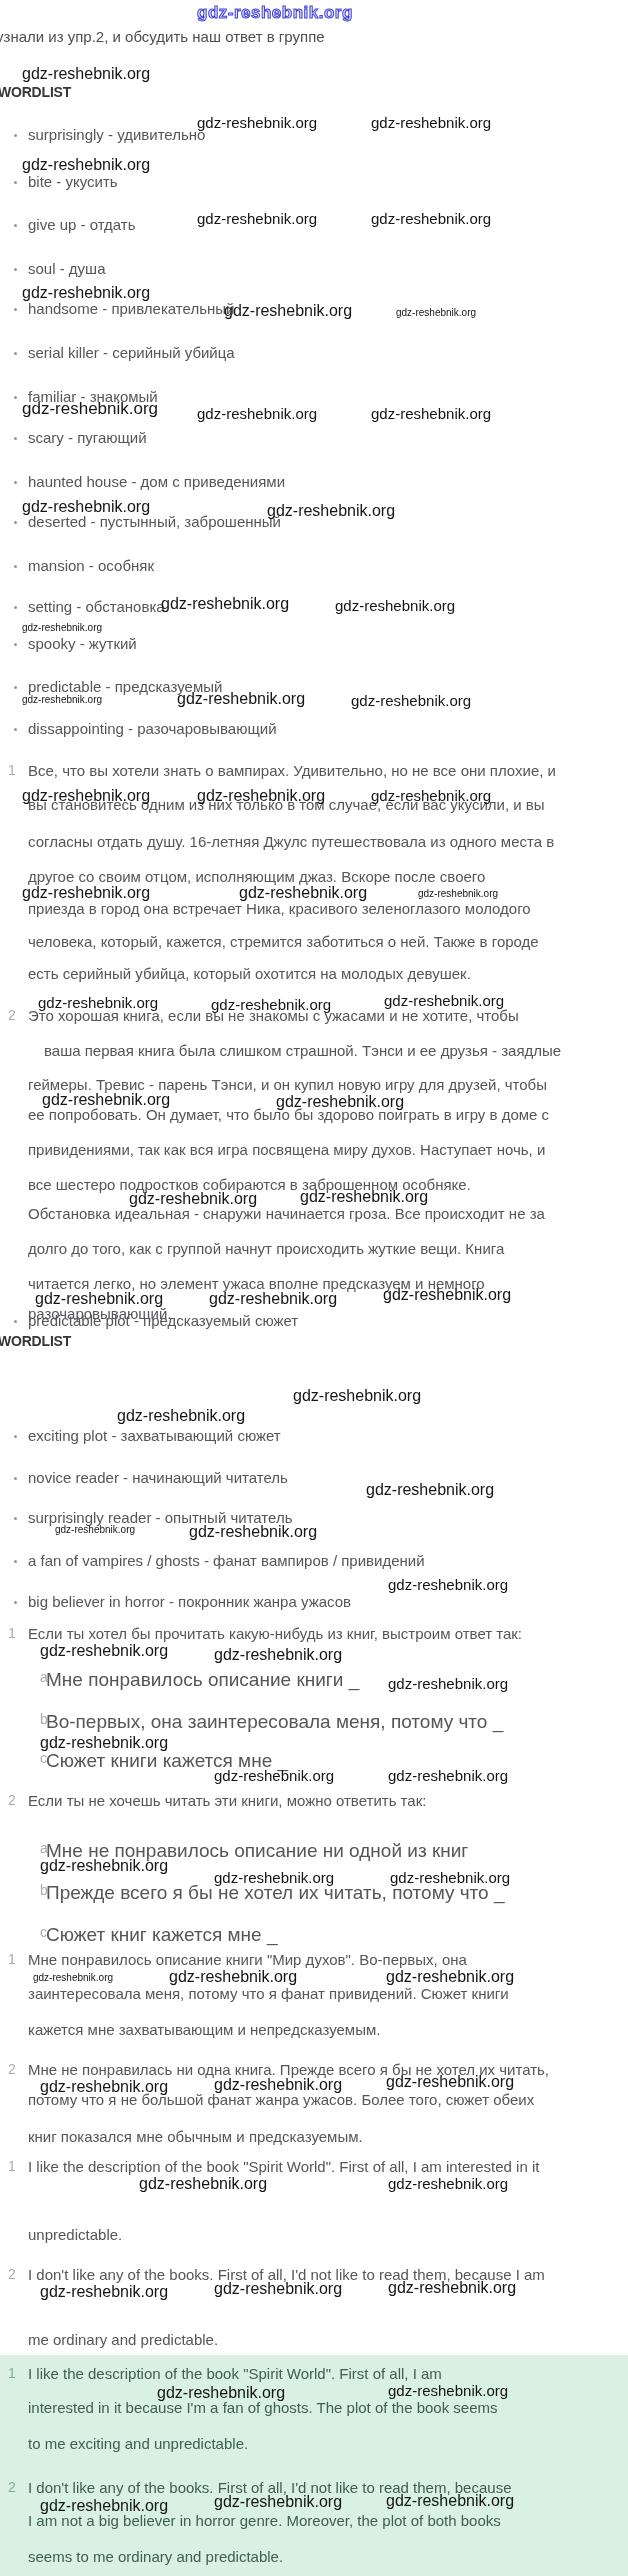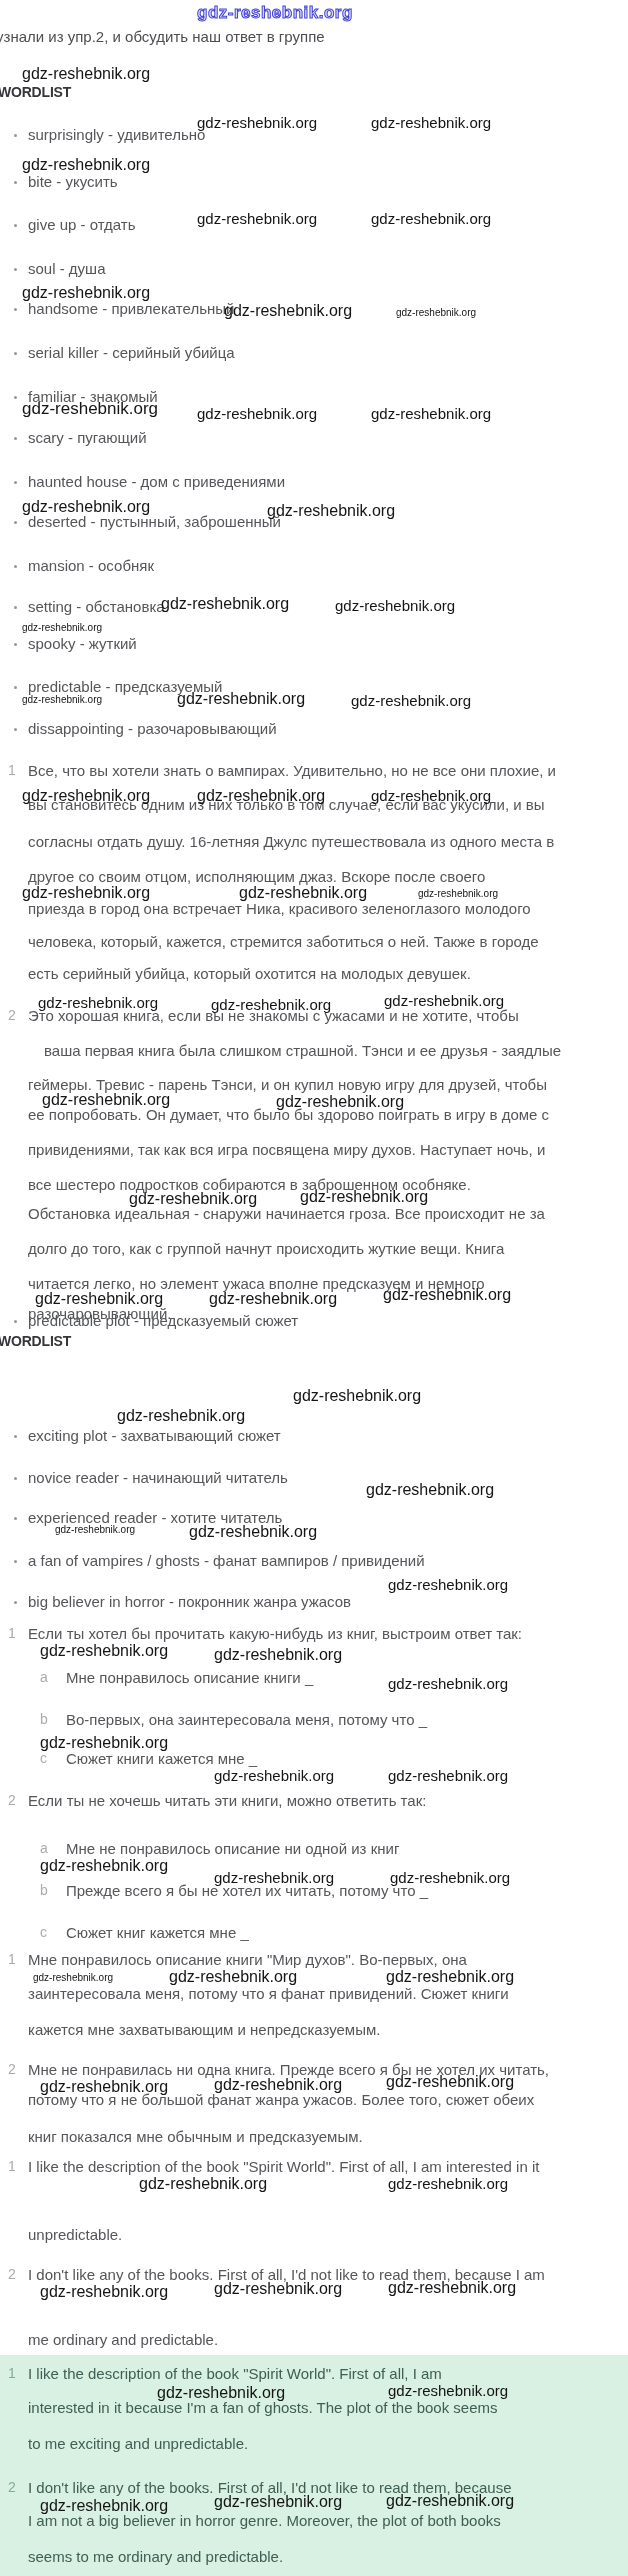--- a/index.html
+++ b/index.html
@@ -4,21 +4,21 @@
 <style>
   html,body{margin:0;padding:0;background:#ffffff;}
   .page{
     position:relative;width:629px;height:2576px;background:#ffffff;
     font-family:"Liberation Sans",sans-serif;color:#55565a;overflow:hidden;
   }
   .line{position:absolute;font-size:15px;line-height:18px;white-space:nowrap;color:#55565a;}
   .heading{position:absolute;font-size:14px;font-weight:bold;color:#36363a;letter-spacing:-0.2px;white-space:nowrap;}
   .num{position:absolute;left:8px;font-size:14px;color:#ababaf;white-space:nowrap;}
   .letter{position:absolute;left:40px;font-size:14px;color:#ababaf;white-space:nowrap;}
-  .opt{position:absolute;left:66px;font-size:15px;white-space:nowrap;color:#55565a;}
+  .opt{position:absolute;left:46px;font-size:19px;white-space:nowrap;color:#55565a;}
   .wl-item{position:absolute;left:14px;font-size:15px;white-space:nowrap;color:#55565a;}
   .wl-item .dot{display:inline-block;width:3px;height:3px;border-radius:50%;background:#97979b;vertical-align:3px;margin-right:11px;}
   .wm{position:absolute;color:#151515;white-space:nowrap;line-height:1;}
   .wm-blue{
     position:absolute;left:197px;top:3px;font-size:17px;font-weight:bold;white-space:nowrap;
     color:#d9d9f6;-webkit-text-stroke:1px #4343d6;letter-spacing:0.5px;
   }
   .green-block{position:absolute;left:0;top:2355px;width:629px;height:221px;}
   .final-line{position:absolute;font-size:15px;white-space:nowrap;color:#3f5e54;}
   .final-num{position:absolute;left:8px;font-size:14px;color:#84ab99;white-space:nowrap;}
@@ -71,21 +71,21 @@
   <div class="line" style="left:28px;top:1240px;">долго до того, как с группой начнут происходить жуткие вещи. Книга</div>
   <div class="line" style="left:28px;top:1205px;">Обстановка идеальная - снаружи начинается гроза. Все происходит не за</div>
   <div class="line" style="left:28px;top:1275px;">читается легко, но элемент ужаса вполне предсказуем и немного</div>
   <div class="line" style="left:28px;top:1305px;">разочаровывающий.</div>
 
   <div class="heading" style="left:-2px;top:1333px;">WORDLIST</div>
 
   <div class="wl-item" style="top:1312px;text-align:right;"><span class="dot"></span><span>predictable plot - предсказуемый сюжет</span></div>
   <div class="wl-item" style="top:1427px;"><span class="dot"></span><span>exciting plot - захватывающий сюжет</span></div>
   <div class="wl-item" style="top:1469px;"><span class="dot"></span><span>novice reader - начинающий читатель</span></div>
-  <div class="wl-item" style="top:1509px;"><span class="dot"></span><span>experienced reader - хотите читатель</span></div>
+  <div class="wl-item" style="top:1509px;"><span class="dot"></span><span>surprisingly reader - опытный читатель</span></div>
   <div class="wl-item" style="top:1552px;"><span class="dot"></span><span>a fan of vampires / ghosts - фанат вампиров / привидений</span></div>
   <div class="wl-item" style="top:1593px;"><span class="dot"></span><span>big believer in horror - покронник жанра ужасов</span></div>
 
   <div class="num" style="top:1625px;">1</div>
   <div class="line" style="left:28px;top:1625px;">Если ты хотел бы прочитать какую-нибудь из книг, выстроим ответ так:</div>
   <div class="letter" style="top:1669px;">a</div>
   <div class="opt" style="top:1669px;">Мне понравилось описание книги _</div>
   <div class="letter" style="top:1711px;">b</div>
   <div class="opt" style="top:1711px;">Во-первых, она заинтересовала меня, потому что _</div>
   <div class="letter" style="top:1750px;">c</div>

